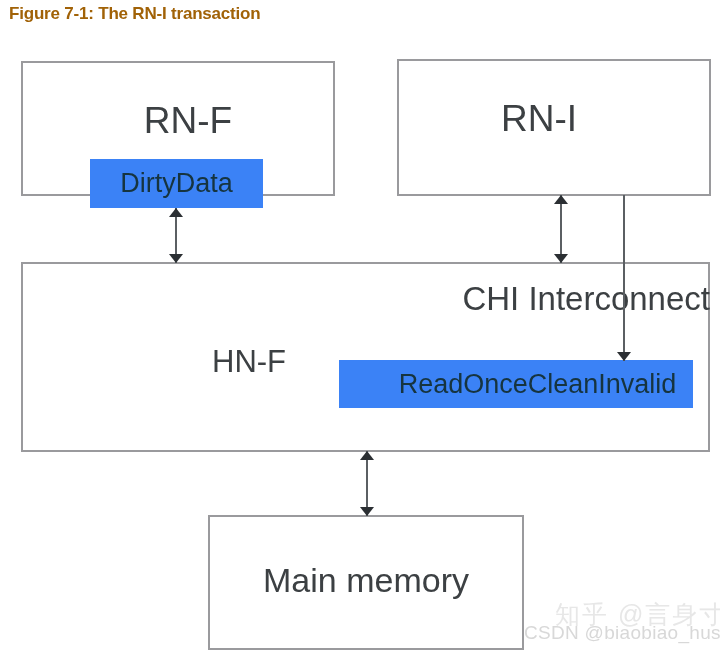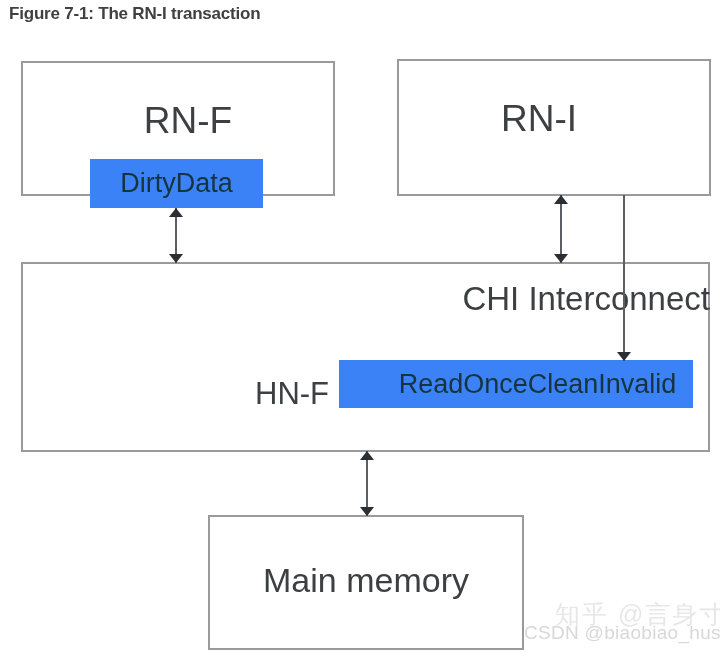--- a/index.html
+++ b/index.html
@@ -16,21 +16,21 @@
     height: 657px;
     background: #ffffff;
     overflow: hidden;
   }
   #figure-title {
     position: absolute;
     left: 9px;
     top: 4px;
     font-size: 17px;
     font-weight: bold;
-    color: #404040;
+    color: #a16207;
     letter-spacing: -0.2px;
     white-space: nowrap;
   }
   .node-box {
     position: absolute;
     box-sizing: border-box;
     border: 2px solid #9a9a9d;
     background: #ffffff;
   }
   .node-label {
@@ -42,21 +42,21 @@
   }
   #rn-f-box   { left: 21px;  top: 61px;  width: 314px; height: 135px; }
   #rn-i-box   { left: 397px; top: 59px;  width: 314px; height: 137px; }
   #chi-box    { left: 21px;  top: 262px; width: 689px; height: 190px; }
   #mem-box    { left: 208px; top: 515px; width: 316px; height: 135px; }
 
   #rn-f-label { left: 31px;  top: 100px; width: 314px; font-size: 37px; }
   #rn-i-label { left: 397px; top: 98px;  width: 284px; font-size: 37px; }
   #chi-label  { left: 21px;  top: 280px; width: 689px; font-size: 33px; text-align: right; }
   #mem-label  { left: 208px; top: 561px; width: 316px; font-size: 34px; }
-  #hn-f-label { left: 212px; top: 376px; width: 118px; font-size: 31px; text-align: left; margin-left: 43px; }
+  #hn-f-label { left: 212px; top: 344px; width: 118px; font-size: 31px; text-align: left; }
 
   .msg-box {
     position: absolute;
     box-sizing: border-box;
     background: #3b82f6;
     color: #16343f;
     display: flex;
     align-items: center;
     justify-content: center;
     white-space: nowrap;

